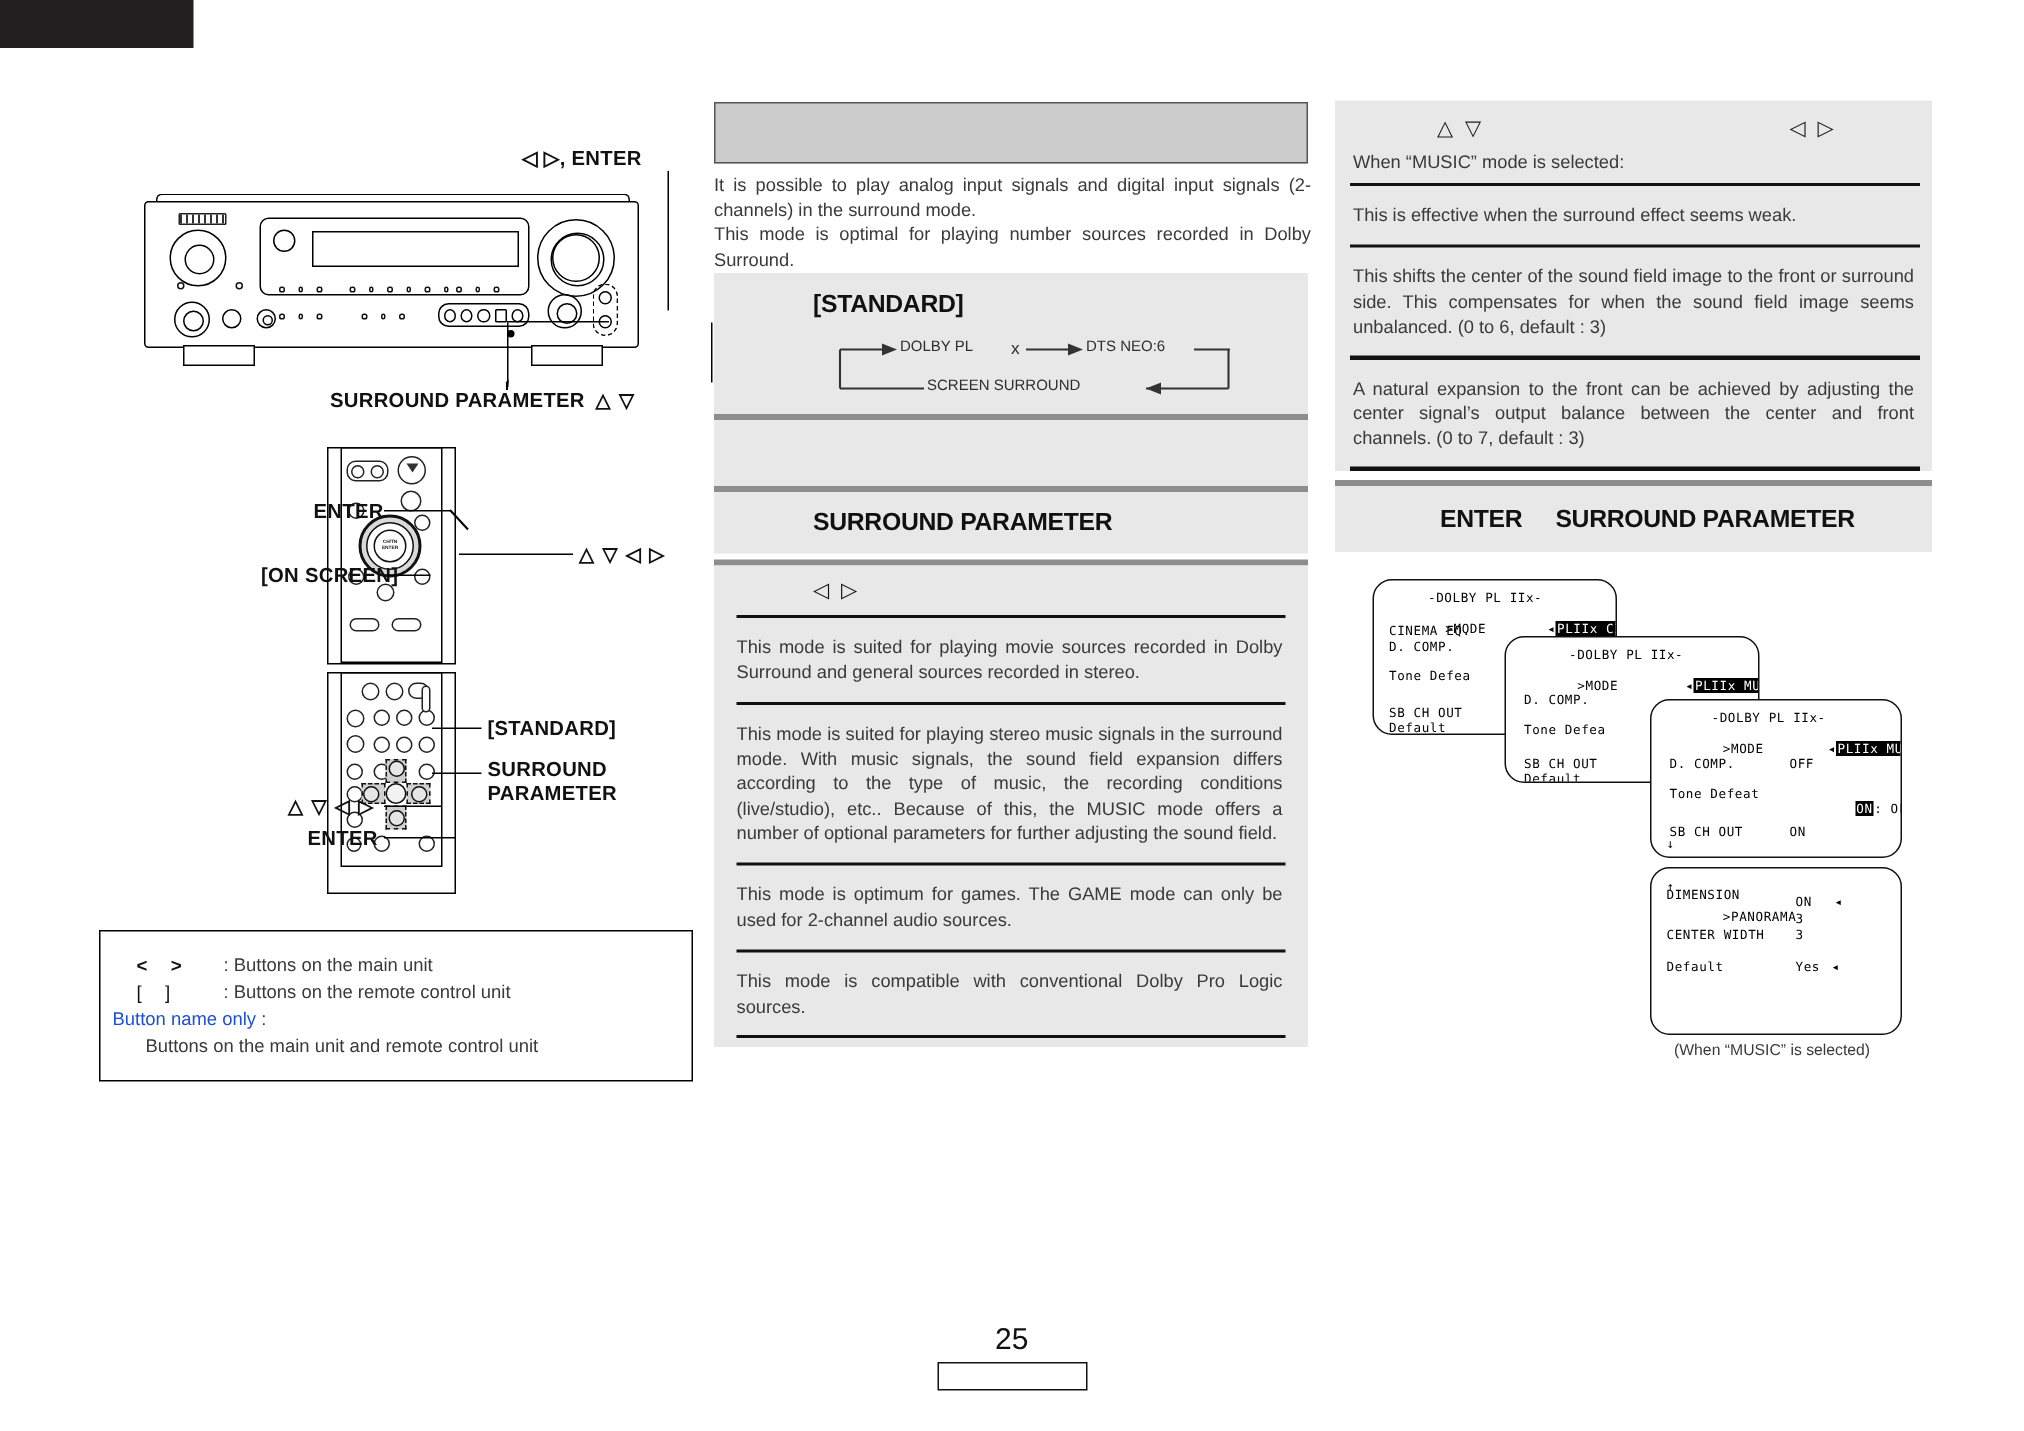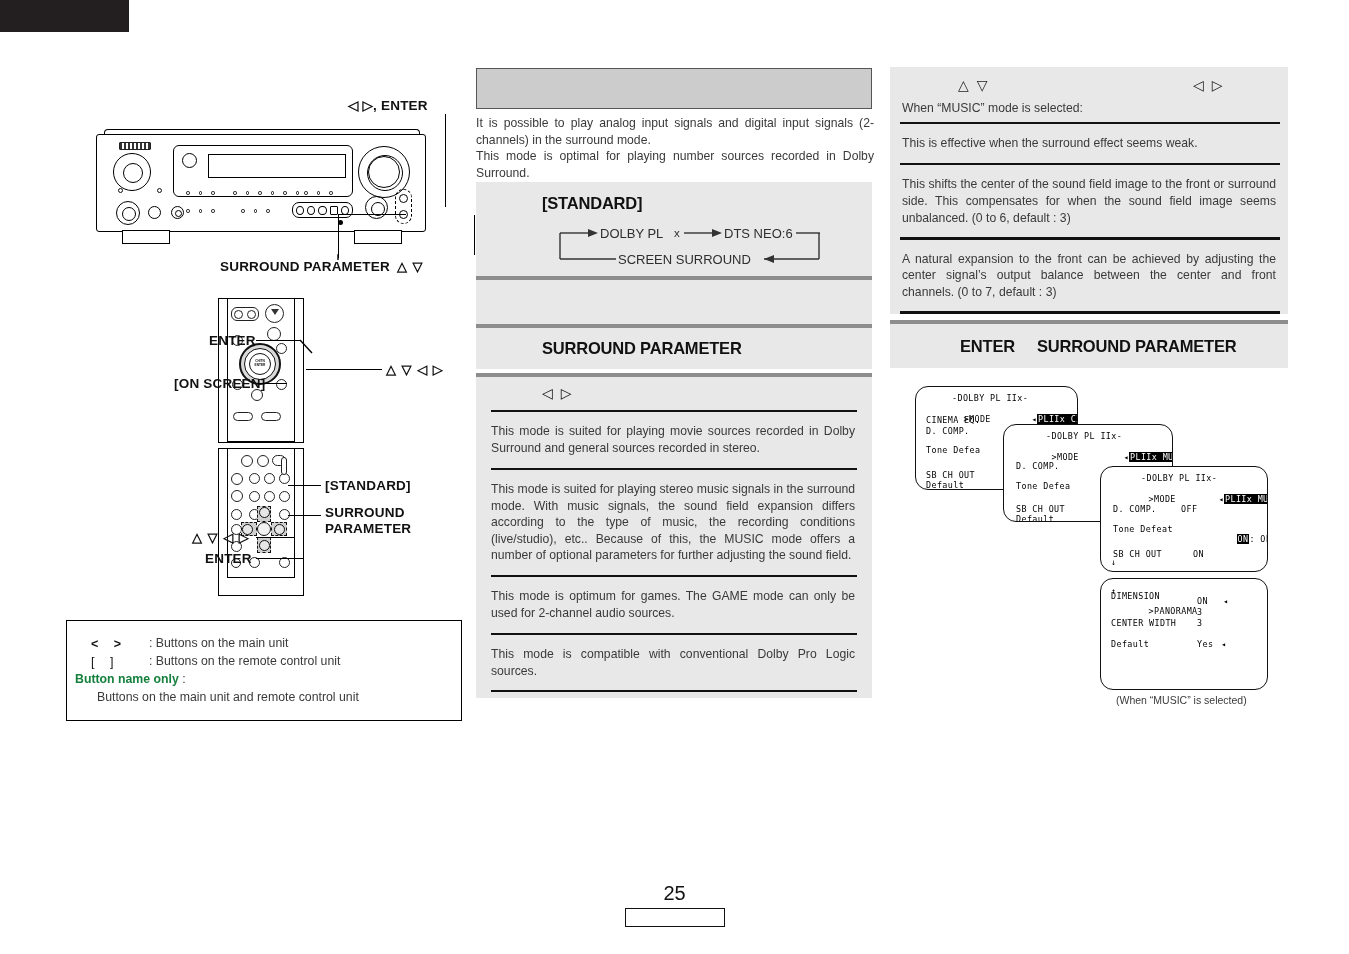--- a/index.html
+++ b/index.html
@@ -172,21 +172,21 @@
 
   
   .legend {
     position:absolute; left:6px; top:620px; width:396px; height:101px;
     border:1.8px solid #000; background:#fff; padding:14px 0 0 0;
   }
   .legend-row { font-size:12.3px; color:#3a3a3a; line-height:1.45; }
   .legend .lrow { display:flex; padding-left:24px; }
   .legend .sym { width:58px; font-size:12.5px; color:#111; font-weight:bold; letter-spacing:6px;}
   .legend .sym2 { width:58px; font-size:12.5px; color:#111; letter-spacing:6px;}
-  .legend .bold { font-weight:bold; color:#15803d; }
+  .legend .bold { font-weight:normal; color:#1d4ed8; }
   .legend .indent { padding-left:30px; }
 
   
   .mid-topbox {
     position:absolute; left:0; top:68px; width:396px; height:41px;
     background:#cccccc; border:1.2px solid #555;
   }
   .mid-para {
     position:absolute; left:0; top:115px; width:398px;
     font-size:12.2px; line-height:1.36; color:#3a3a3a; text-align:justify;
@@ -203,21 +203,21 @@
   }
   .arrowrow { padding:8px 0 9px 66px; font-size:14px; color:#111; letter-spacing:2px; }
   .desc {
     font-size:12.2px; line-height:1.36; color:#3a3a3a; text-align:justify;
     padding:11px 17px 11px 15px;
   }
 
   
   .flow { position:relative; height:56px; margin:0 0 6px 0; }
   .flow span.t {
-    position:absolute; font-size:13px; color:#2e2e2e; white-space:nowrap;
+    position:absolute; font-size:10px; color:#2e2e2e; white-space:nowrap;
   }
 
   
   .r-panel { position:absolute; left:0; width:398px; background:#e8e8e8; }
   .r-arrowrow { position:relative; height:26px; }
   .r-arrowrow .a1 { position:absolute; left:68px; top:4px; font-size:14px; letter-spacing:2px; }
   .r-arrowrow .a2 { position:absolute; left:303px; top:4px; font-size:14px; letter-spacing:2px; }
   .r-when { font-size:12.2px; color:#3a3a3a; padding:2px 0 7px 12px; }
   .r-sep-black { height:2.4px; background:#111; width:380px; margin-left:10px; }
   .r-desc { font-size:12.2px; line-height:1.36; color:#3a3a3a; text-align:justify; padding:11px 12px 11px 12px; }
@@ -569,21 +569,21 @@
 
     <div class="osd" style="left:210px; top:466px; width:168px; height:106px; z-index:6;">
       <div class="line hdr" style="left:40px; top:6px;">-DOLBY PL IIx-</div>
       <div class="line" style="left:4px; top:17px;">
         <span>&gt;</span><span>MODE</span>
       </div>
       <div class="line" style="left:74px; top:17px;">
         <span>◂</span><span class="inv">PLIIx MUSIC</span>
       </div>
       <div class="line" style="left:12px; top:37px;">D. COMP.</div>
-      <div class="line" style="left:80px; top:37px;">OFF</div>
+      <div class="line" style="left:92px; top:37px;">OFF</div>
       <div class="line" style="left:12px; top:57px;">Tone Defeat</div>
       <div class="line" style="left:92px; top:57px;">
         <span class="inv">ON</span><span>: OFF</span>
       </div>
       <div class="line" style="left:12px; top:82px;">SB CH OUT</div>
       <div class="line" style="left:92px; top:82px;">ON</div>
       <div class="line" style="left:10px; top:90px;">↓</div>
     </div>
 
     <div class="osd" style="left:210px; top:578px; width:168px; height:112px; z-index:6;">

